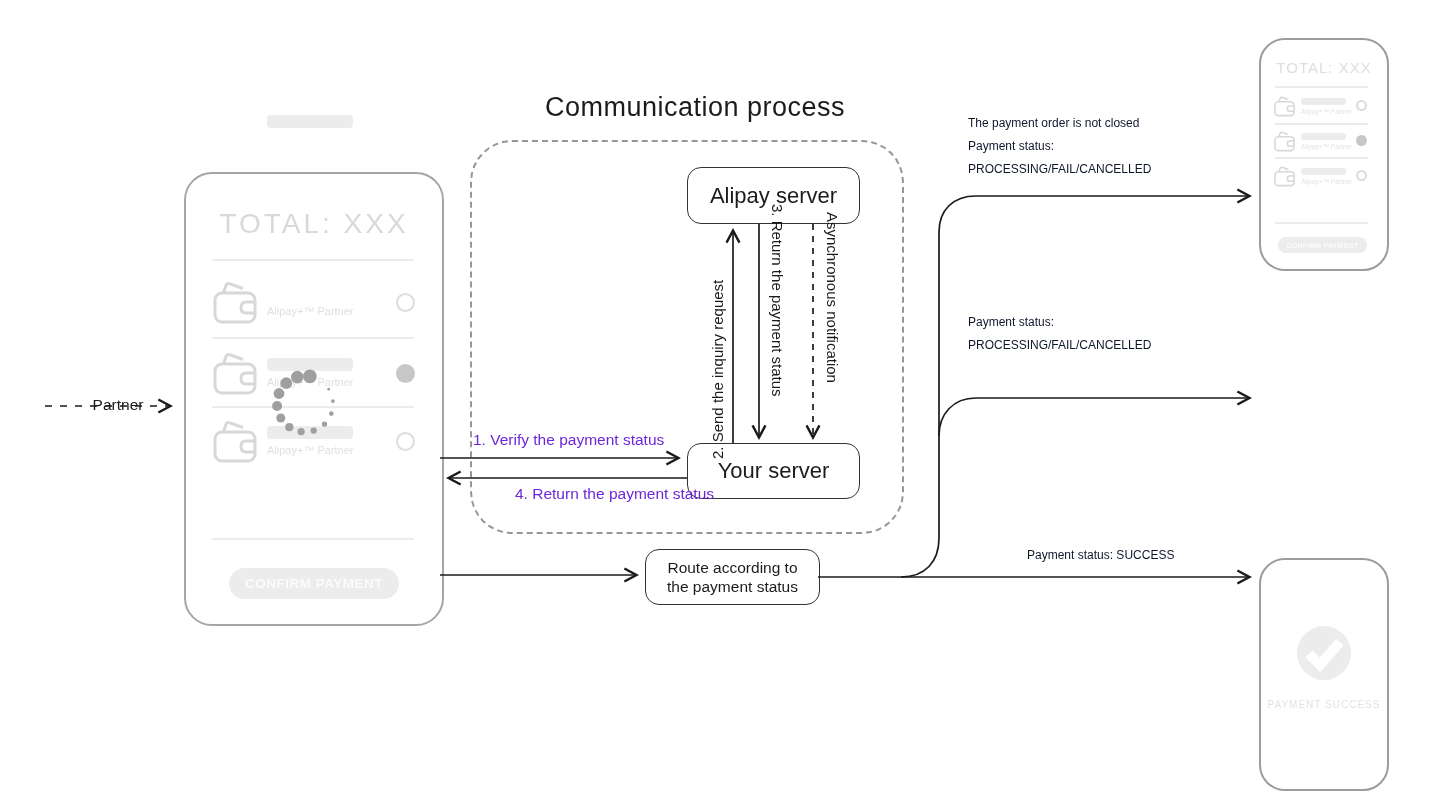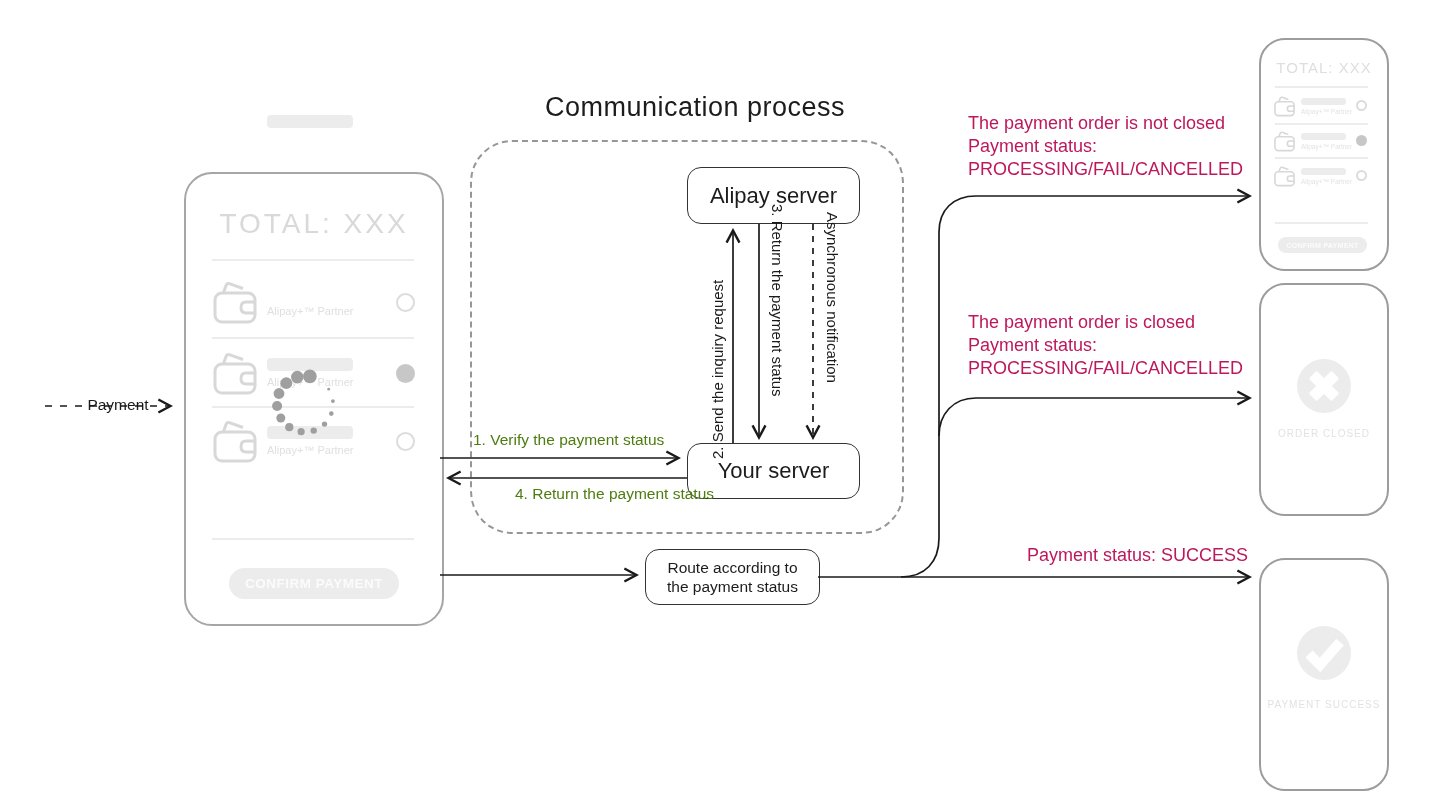--- a/index.html
+++ b/index.html
@@ -14,28 +14,28 @@
   .comm-box{left:470px;top:140px;width:430px;height:390px;border:2px dashed #969696;border-radius:42px;}
 
   
   .node{border:1.7px solid #333;border-radius:14px;background:#fff;display:flex;flex-direction:column;
         align-items:center;justify-content:center;text-align:center;color:#1c1c1c;}
   .node-alipay{left:687px;top:167px;width:171px;height:55px;font-size:22px;}
   .node-your{left:687px;top:443px;width:171px;height:54px;font-size:22px;}
   .node-route{left:645px;top:549px;width:173px;height:54px;font-size:15.5px;line-height:19px;}
 
   
-  .hlabel{font-size:15.5px;color:#4d7c0f;white-space:nowrap;}
+  .hlabel{font-size:15.5px;color:#6d28d9;white-space:nowrap;}
   .vlabel{font-size:15px;color:#1a1a1a;white-space:nowrap;transform-origin:0 0;}
   .rot-up{transform:rotate(-90deg);}
   .rot-down{transform:rotate(90deg);}
 
   .redirect-label{left:76px;top:396px;width:84px;text-align:center;background:#fff;font-size:15.5px;color:#1a1a1a;}
 
-  .outcome{font-size:18px;line-height:23px;color:#be185d;white-space:nowrap;}
+  .outcome{font-size:12px;line-height:23px;color:#0f172a;white-space:nowrap;}
 
   
   .phone{border-radius:28px;background:#fff;}
   .phone-main{left:184px;top:172px;width:256px;height:450px;border:2.5px solid #a6a6a6;}
   .phone-sm{width:126px;height:229px;border:2.5px solid #9c9c9c;border-radius:26px;}
   .phone-top{left:1259px;top:38px;}
   .phone-mid{left:1259px;top:283px;}
   .phone-bot{left:1259px;top:532px;margin-top:26px;}
 
   .total-lg{left:0;top:34px;width:100%;text-align:center;font-size:28px;letter-spacing:3px;color:#d9d9d9;}
@@ -142,30 +142,20 @@
     <div class="abs bar-sm" style="left:40px;top:128px;"></div>
     <div class="abs partner-sm" style="left:40px;top:138px;">Alipay+™ Partner</div>
     <div class="abs radio-sm radio-off-sm" style="left:95px;top:130px;"></div>
 
     <div class="abs divider-sm" style="left:14px;top:182px;width:93px;"></div>
     <div class="abs btn-sm">
       <span>CONFIRM PAYMENT</span>
     </div>
   </div>
 
-  <div class="abs phone phone-sm phone-mid">
-    <svg class="abs" style="left:33px;top:71px;" width="60" height="60" viewBox="0 0 60 60">
-      <circle cx="30" cy="30" r="27" fill="#ececec"></circle>
-      <g transform="rotate(45 30 30)">
-        <rect x="14" y="24.5" width="32" height="11" rx="1.5" fill="#fff"></rect>
-        <rect x="24.5" y="14" width="11" height="32" rx="1.5" fill="#fff"></rect>
-      </g>
-    </svg>
-    <div class="abs status-text" style="top:143px;">ORDER CLOSED</div>
-  </div>
 
   <div class="abs phone phone-sm phone-bot">
     <svg class="abs" style="left:33px;top:63px;" width="60" height="60" viewBox="0 0 60 60">
       <circle cx="30" cy="30" r="27" fill="#ececec"></circle>
       <path d="M15 31 L26 42 L46 19" fill="none" stroke="#fff" stroke-width="10"></path>
     </svg>
     <div class="abs status-text" style="top:139px;">PAYMENT SUCCESS</div>
   </div>
 
   <div class="abs node node-alipay">
@@ -179,29 +169,28 @@
     <span>the payment status</span>
   </div>
 
   <div class="abs hlabel" style="left:473px;top:431px;">1. Verify the payment status</div>
   <div class="abs hlabel" style="left:473px;top:485px;margin-left:42px;">4. Return the payment status</div>
 
   <div class="abs vlabel rot-up" style="left:709px;top:459px;">2. Send the inquiry request</div>
   <div class="abs vlabel rot-down" style="left:786px;top:204px;">3. Return the payment status</div>
   <div class="abs vlabel rot-down" style="left:841px;top:212px;">Asynchronous notification</div>
 
-  <div class="abs redirect-label">Payment</div>
+  <div class="abs redirect-label">Partner</div>
 
   <div class="abs outcome" style="left:968px;top:112px;">
     <div>The payment order is not closed</div>
     <div>Payment status:</div>
     <div>PROCESSING/FAIL/CANCELLED</div>
   </div>
   <div class="abs outcome" style="left:968px;top:311px;">
-    <div>The payment order is closed</div>
     <div>Payment status:</div>
     <div>PROCESSING/FAIL/CANCELLED</div>
   </div>
   <div class="abs outcome" style="left:980px;top:544px;margin-left:47px;">
     <div>Payment status: SUCCESS</div>
   </div>
 
   <svg id="connector-layer" class="layer" width="1456" height="797" viewBox="0 0 1456 797">
     <defs>
       <marker id="arr" viewBox="0 0 10 10" refX="8.2" refY="5" markerWidth="9.5" markerHeight="9.5" orient="auto-start-reverse">

